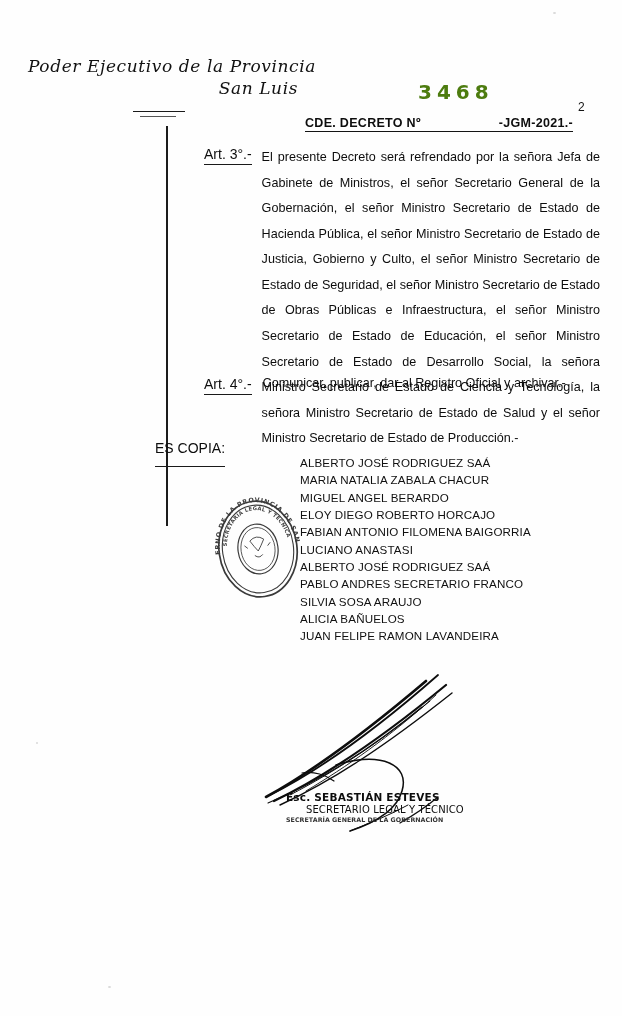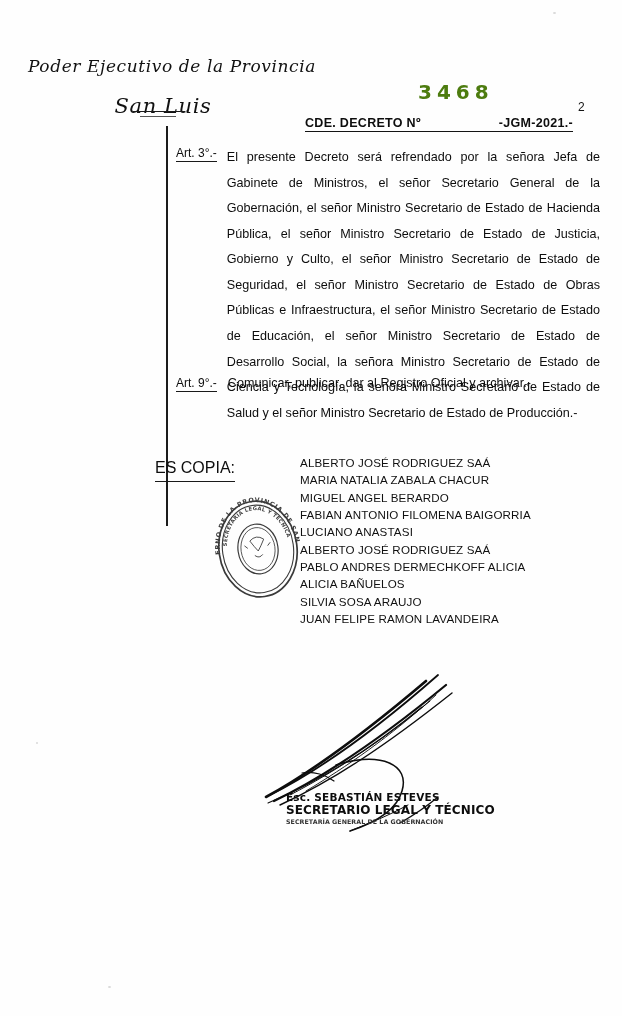--- a/index.html
+++ b/index.html
@@ -30,23 +30,24 @@
     font-style: italic;
     color: #111;
     line-height: 1.18;
   }
   .letterhead .lh-line1 {
     font-size: 17px;
     letter-spacing: 0.6px;
     white-space: nowrap;
   }
   .letterhead .lh-line2 {
-    font-size: 21px;
+    font-size: 17px;
     letter-spacing: 0.6px;
-    margin-top: 18px;
+    margin-top: 2px;
+    text-align: right;
   }
   .lh-rule {
     position: absolute;
     left: 133px;
     top: 111px;
     width: 52px;
     height: 0;
     border-top: 1.6px solid #1a1a1a;
   }
   .lh-rule2 {
@@ -103,25 +104,26 @@
     float: right;
   }
 
   
   .article {
     position: absolute;
     display: flex;
   }
   .art-label {
     flex: 0 0 auto;
-    font-size: 12px;
+    font-size: 14px;
     border-bottom: 1.2px solid #1a1a1a;
     align-self: flex-start;
     white-space: nowrap;
     line-height: 1.35;
+    margin-left: 28px;
   }
   .art-body {
     flex: 1 1 auto;
     font-size: 12.6px;
     line-height: 2.03;
     text-align: justify;
     text-justify: inter-word;
   }
 
   #article-3 {
@@ -140,24 +142,24 @@
   #article-4 .art-label { margin-right: 11px; }
   #article-4 .art-body {
     text-align: left;
     line-height: 1.4;
   }
 
   
   .es-copia {
     position: absolute;
     left: 155px;
-    top: 459px;
-    font-size: 16px;
+    top: 440px;
+    font-size: 14px;
     border-bottom: 1.2px solid #1a1a1a;
-    padding-bottom: 4px;
+    padding-bottom: 10px;
   }
 
   
   .signatories {
     position: absolute;
     left: 300px;
     top: 454px;
     width: 298px;
     text-align: left;
     font-size: 11.6px;
@@ -197,25 +199,26 @@
     color: #0d0d0d;
     line-height: 1.12;
   }
   .sig-stamp .sig-name {
     font-size: 10.5px;
     font-weight: bold;
     letter-spacing: 0.2px;
     white-space: nowrap;
   }
   .sig-stamp .sig-role {
-    font-size: 12px;
-    font-weight: bold;
+    font-size: 10px;
+    font-weight: normal;
     letter-spacing: 0.1px;
     white-space: nowrap;
     margin-top: 0.5px;
+    margin-left: 20px;
   }
   .sig-stamp .sig-office {
     font-size: 6.3px;
     font-weight: bold;
     letter-spacing: 0.05px;
     white-space: nowrap;
     color: #333;
     margin-top: 0.5px;
   }
 
@@ -251,36 +254,37 @@
     <span class="cde-suffix">-JGM-2021.-</span>
     <span class="cde-label">CDE. DECRETO Nº</span>
   </div>
 
   <div class="article" id="article-3">
     <div class="art-label">Art. 3°.-</div>
     <div class="art-body">El presente Decreto será refrendado por la señora Jefa de Gabinete de Ministros, el señor Secretario General de la Gobernación, el señor Ministro Secretario de Estado de Hacienda Pública, el señor Ministro Secretario de Estado de Justicia, Gobierno y Culto, el señor Ministro Secretario de Estado de Seguridad, el señor Ministro Secretario de Estado de Obras Públicas e Infraestructura, el señor Ministro Secretario de Estado de Educación, el señor Ministro Secretario de Estado de Desarrollo Social, la señora Ministro Secretario de Estado de Ciencia y Tecnología, la señora Ministro Secretario de Estado de Salud y el señor Ministro Secretario de Estado de Producción.-</div>
   </div>
 
   <div class="article" id="article-4">
-    <div class="art-label">Art. 9°.-</div>
+    <div class="art-label">Art. 4°.-</div>
     <div class="art-body">Comunicar, publicar, dar al Registro Oficial y archivar.-</div>
   </div>
 
   <div class="es-copia">ES COPIA:</div>
 
   <div class="signatories">
     <div class="name">ALBERTO JOSÉ RODRIGUEZ SAÁ</div>
     <div class="name">MARIA NATALIA ZABALA CHACUR</div>
     <div class="name">MIGUEL ANGEL BERARDO</div>
+    <div class="name">ELOY DIEGO ROBERTO HORCAJO</div>
     <div class="name">FABIAN ANTONIO FILOMENA BAIGORRIA</div>
     <div class="name">LUCIANO ANASTASI</div>
     <div class="name">ALBERTO JOSÉ RODRIGUEZ SAÁ</div>
-    <div class="name">PABLO ANDRES DERMECHKOFF ALICIA</div>
+    <div class="name">PABLO ANDRES SECRETARIO FRANCO</div>
+    <div class="name">SILVIA SOSA ARAUJO</div>
     <div class="name">ALICIA BAÑUELOS</div>
-    <div class="name">SILVIA SOSA ARAUJO</div>
     <div class="name">JUAN FELIPE RAMON LAVANDEIRA</div>
   </div>
 
   <svg class="seal" viewBox="0 0 104 108">
     <defs>
       <path id="sealOuterArc" d="M 14,54 A 38,47 0 1 1 90,54"></path>
       <path id="sealInnerArc" d="M 21,54 A 31,39 0 1 1 83,54"></path>
       <path id="sealBottomArc" d="M 88,58 A 36,44 0 1 1 16,58"></path>
     </defs>
     <g transform="rotate(-8 52 54)" fill="none" stroke="#1a1a1a">

